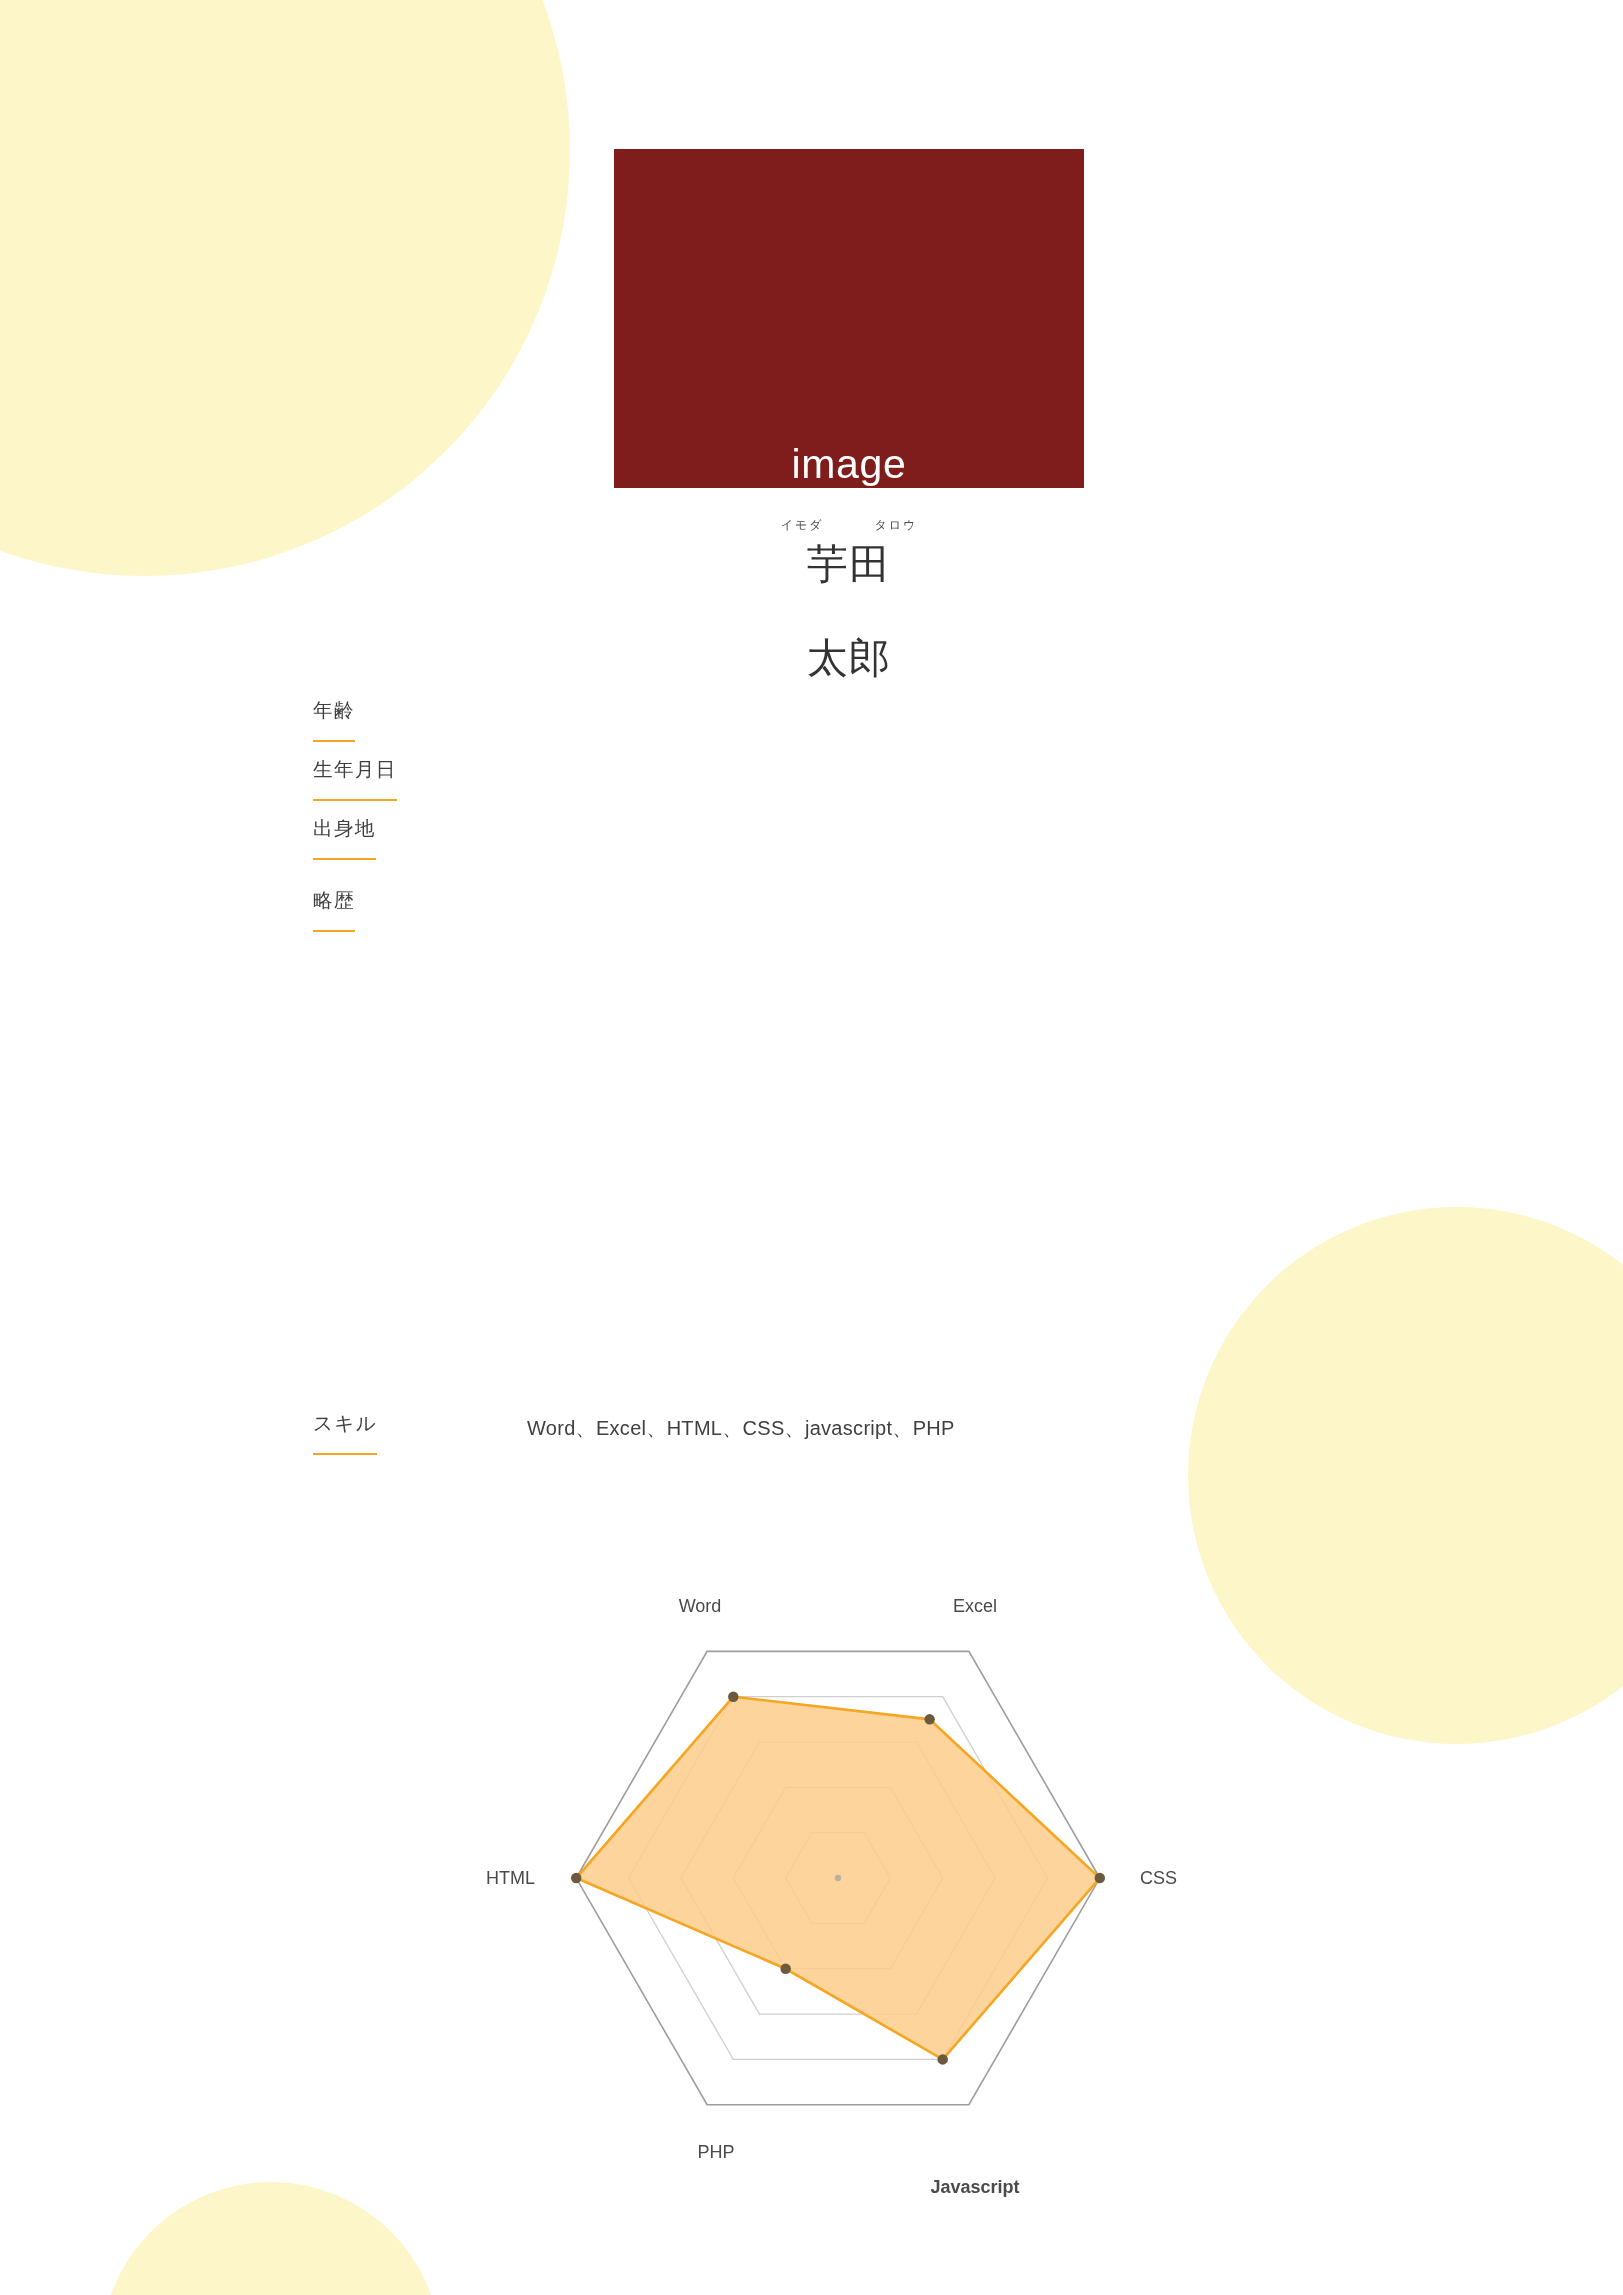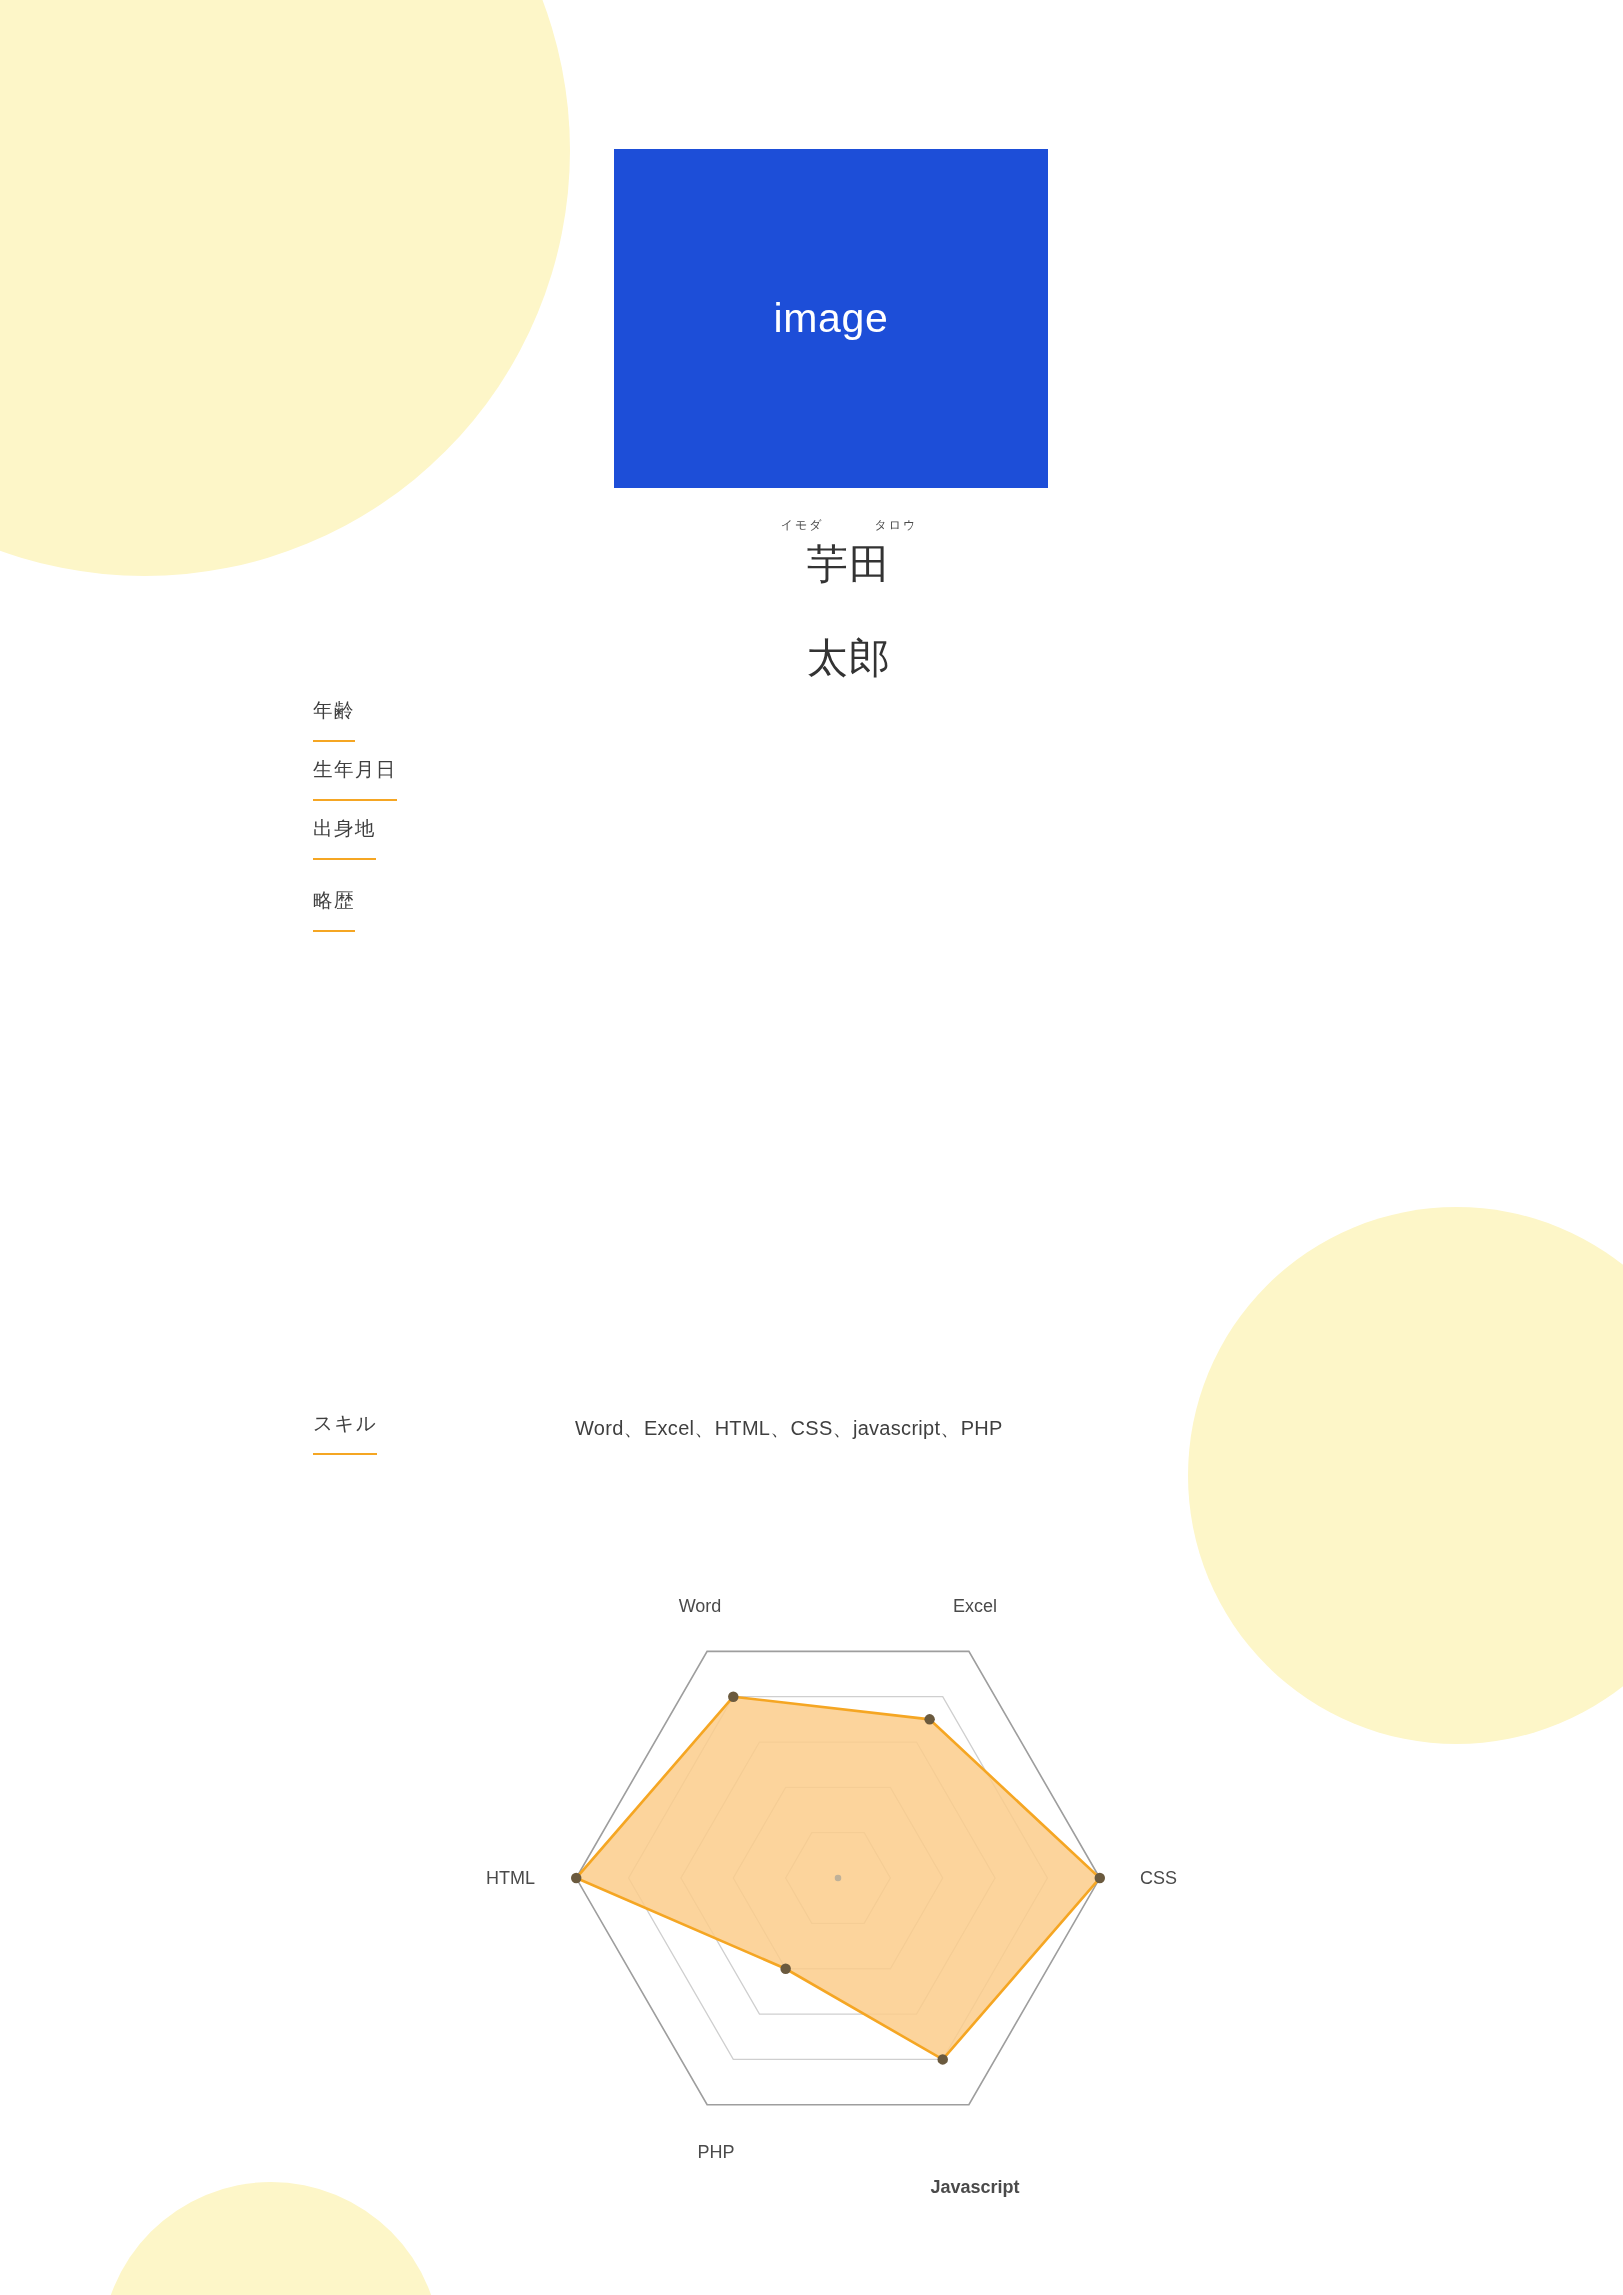--- a/index.html
+++ b/index.html
@@ -48,25 +48,25 @@
   .content {
     position: relative;
     z-index: 2;
   }
 
   
   .photo {
     position: absolute;
     left: 614px;
     top: 149px;
-    width: 434px;
+    width: 470px;
     height: 339px;
-    background: #1d4ed8;
+    background: #7f1d1d;
     display: flex;
-    align-items: center;
+    align-items: flex-end;
     justify-content: center;
   }
   .photo-label {
     color: #ffffff;
     font-size: 41px;
     font-weight: 300;
     letter-spacing: 0.7px;
   }
 
   
@@ -117,21 +117,20 @@
   .field-skill { top: 1410px; }
 
   .skill-values {
     position: absolute;
     left: 527px;
     top: 1415px;
     font-size: 20px;
     color: #3f3f3f;
     letter-spacing: 0.3px;
     white-space: nowrap;
-    margin-left: 48px;
   }
 
   
   .chart {
     position: absolute;
     left: 419px;
     top: 1505px;
     width: 838px;
     height: 733px;
   }

